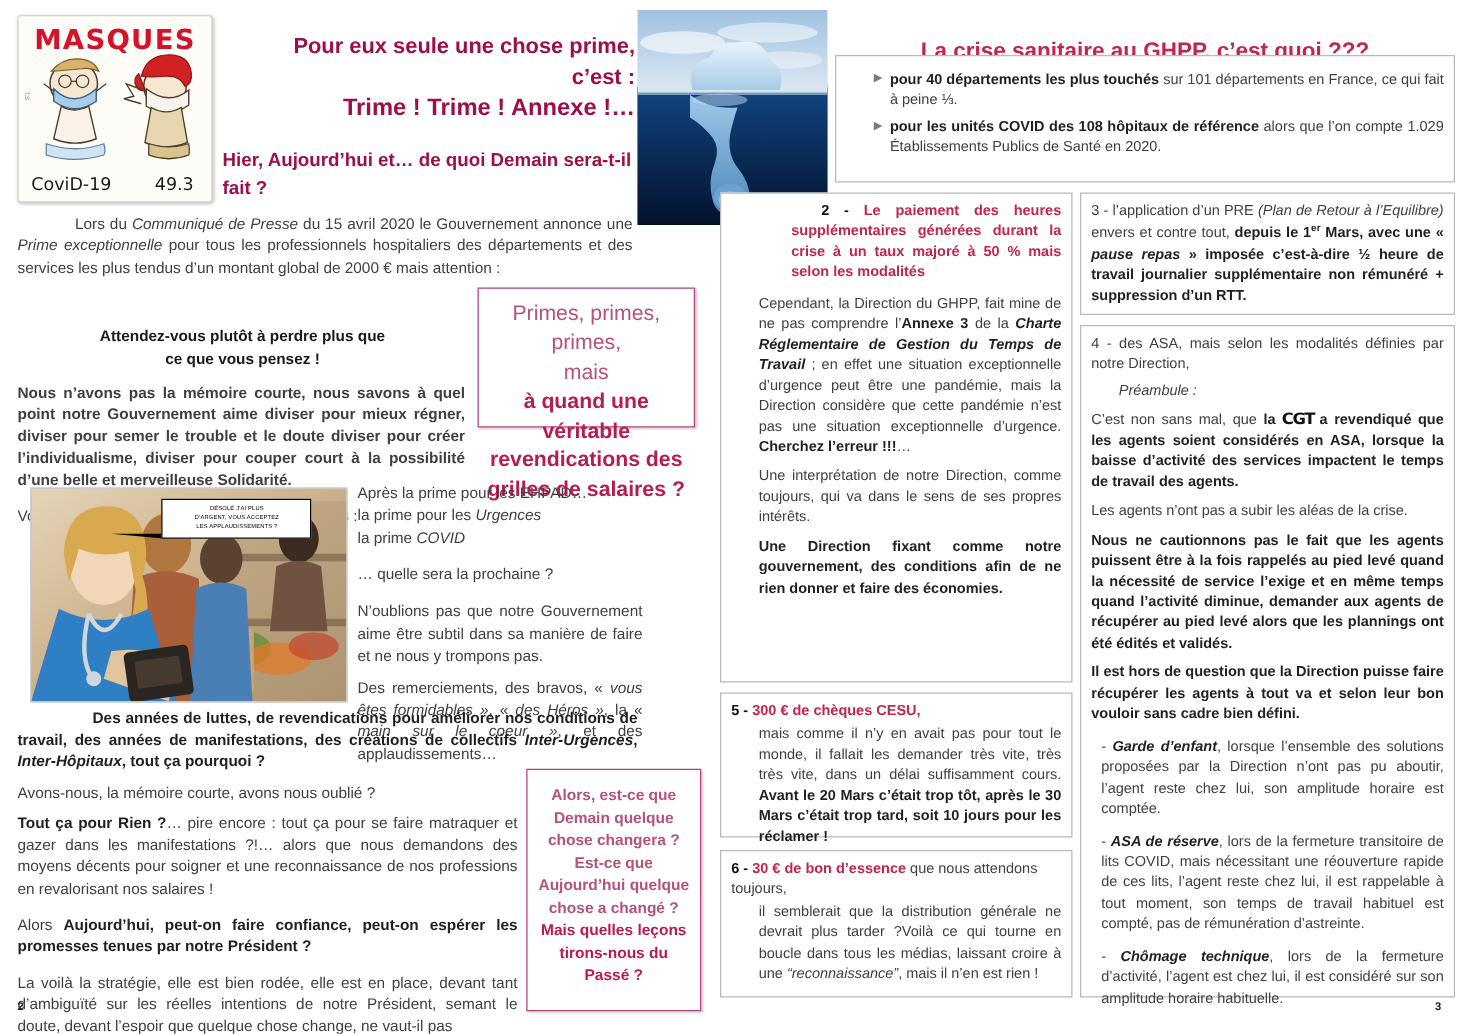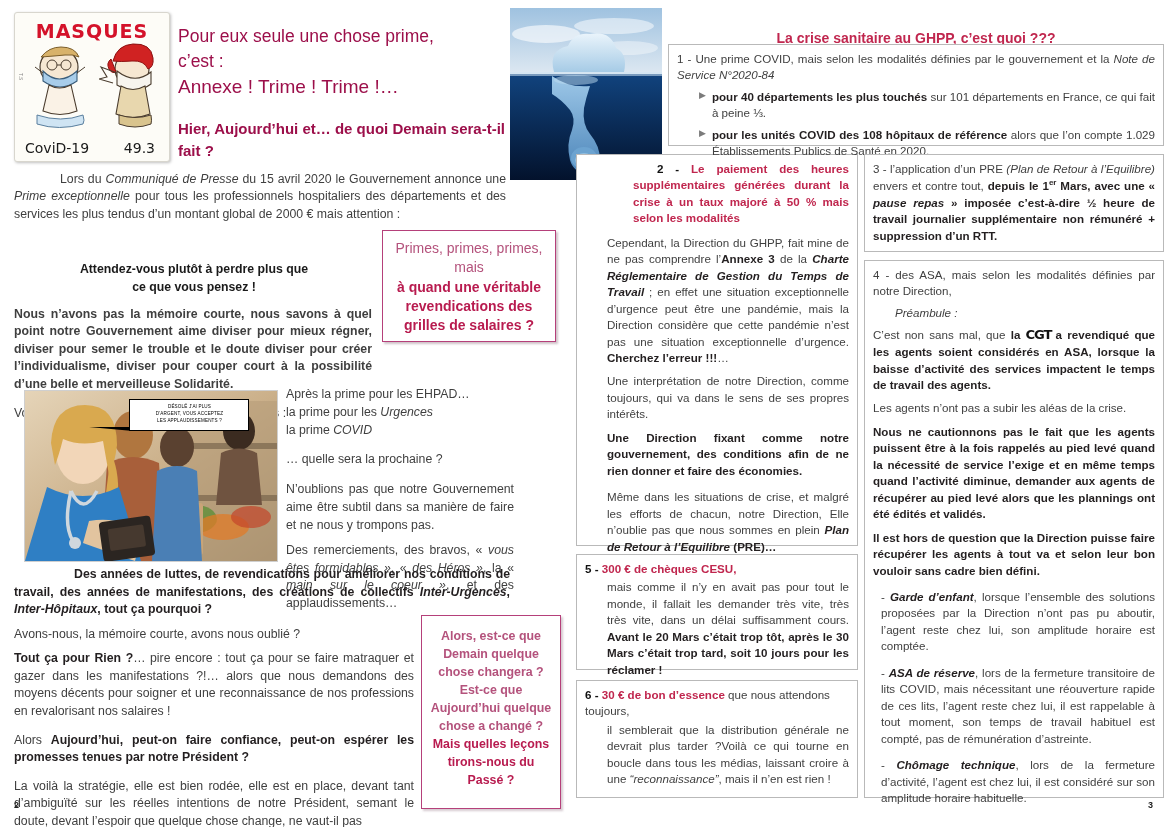--- a/index.html
+++ b/index.html
@@ -26,38 +26,38 @@
 
   .cartoon{
     position:absolute;left:4px;top:4px;width:154px;height:148px;
     background:#fdfcf7;border:1px solid #d8d6ce;border-radius:3px;
     box-shadow:1px 1px 3px rgba(0,0,0,.25);
     overflow:hidden;
   }
   .cartoon .ctitle{
     position:absolute;left:0;right:0;top:7px;text-align:center;
     color:#d4122a;font-family:"DejaVu Sans",sans-serif;font-weight:bold;
-    font-size:19px;letter-spacing:1px;
+    font-size:22px;letter-spacing:1px;
   }
   .cartoon .clabel{
     position:absolute;bottom:5px;color:#1a1a1a;
     font-family:"DejaVu Sans",sans-serif;font-size:14px;
   }
   .cartoon .clabel.l{left:10px;}
   .cartoon .clabel.r{right:14px;}
   .cartoon .side{
     position:absolute;left:3px;top:60px;font-size:5px;color:#888;
     writing-mode:vertical-rl;
   }
   .fig{position:absolute;}
 
   .headline{
     position:absolute;left:168px;top:16px;width:330px;
-    color:#9c0f4a;font-weight:normal;font-size:17.5px;line-height:1.42;
-    text-align:left;
+    color:#9c0f4a;font-weight:bold;font-size:17.5px;line-height:1.42;
+    text-align:right;
   }
   .sub-headline{
     position:absolute;left:168px;top:110px;width:330px;
     color:#9c0f4a;font-weight:bold;font-size:15px;line-height:1.45;
     text-align:left;
   }
 
   .body-text{
     position:absolute;left:4px;top:163px;width:498px;
     font-size:12.3px;line-height:1.42;color:#3f3f3f;
@@ -66,21 +66,21 @@
   .center-bold{
     text-align:center;font-weight:bold;color:#1a1a1a;
     font-size:12.3px;line-height:1.45;margin:9px 0 9px 0;
   }
 
   .primes-box{
     position:absolute;left:372px;top:222px;width:174px;height:112px;
     border:1px solid #c07; border-color:#b5407a;
     box-shadow:1.5px 1.5px 2px rgba(120,80,100,.35);
     text-align:center;color:#c0264e;
-    font-size:14px;line-height:1.38;
+    font-size:17px;line-height:1.38;
     padding:8px 6px 0 6px;box-sizing:border-box;background:#fff;
   }
   .primes-box .soft{color:#b4527c;font-weight:normal;}
   .primes-box .strong{font-weight:bold;color:#b81b4f;}
 
   .photo{
     position:absolute;left:14px;top:382px;width:252px;height:170px;
     border:1px solid #cfcfcf;overflow:hidden;background:#cdb79c;
   }
   .bubble{
@@ -133,21 +133,21 @@
     box-sizing:border-box;padding:6px 8px 6px 8px;
     font-size:11.6px;line-height:1.42;color:#3f3f3f;
   }
   .mbox .num{font-weight:bold;color:#111;}
   .mbox .ttl{color:#c0264e;font-weight:bold;text-align:center;}
   .mbox .inset{margin-left:22px;text-align:justify;}
 
   
   #right-col{position:absolute;left:864px;top:8px;width:300px;height:810px;}
   .rtitle{
-    color:#c0264e;font-weight:bold;font-size:14px;text-align:center;
+    color:#c0264e;font-weight:bold;font-size:18px;text-align:center;
     margin:10px 0 6px 0;
   }
   .rbox{
     border:1px solid #b9b9b9;background:#fff;box-sizing:border-box;
     padding:6px 8px;font-size:11.6px;line-height:1.42;color:#3f3f3f;
   }
   .bullet{display:flex;gap:6px;margin:5px 0 0 22px;text-align:justify;}
   .bullet .tri{color:#7b7b7b;font-size:9px;line-height:1.55;}
 
   .pagenum{
@@ -192,21 +192,21 @@
         <path d="M22 47 q12 7 24 0 l5 28 q-18 7 -34 0z" fill="#e8d7ae" stroke="#4a3c2e" stroke-width="1.1"></path>
         <path d="M20 76 q16 5 32 0 q1 6 0 9 q-16 6 -32 0z" fill="#d9c48e" stroke="#4a3c2e" stroke-width="1"></path>
       </svg>
       <div class="clabel l">CoviD-19</div>
       <div class="clabel r">49.3</div>
     </div>
 
     <div class="headline">
       <div>Pour eux seule une chose prime,</div>
       <div>c’est :</div>
-      <div style="font-size:19px;">Annexe ! Trime ! Trime !…</div>
+      <div style="font-size:19px;">Trime ! Trime ! Annexe !…</div>
     </div>
     <div class="sub-headline">Hier, Aujourd’hui et… de quoi Demain sera-t-il fait  ?</div>
 
     <div class="body-text">
       <p class="just indent" style="width:492px;">
         <span>Lors du </span><span class="i">Communiqué de Presse</span><span> du 15 avril 2020 le Gouvernement annonce une </span><span class="i">Prime exceptionnelle</span><span> pour tous les professionnels hospitaliers des départements et des services les plus tendus d’un montant global de 2000 € mais attention :</span>
       </p>
       <div class="center-bold" style="width:360px;margin-top:38px;">
         <div>Attendez-vous plutôt à perdre plus que</div>
         <div>ce que vous pensez !</div>
@@ -336,40 +336,38 @@
 
   <div id="mid-col">
 
     <div class="mbox" style="position:absolute;left:0;top:146px;width:282px;height:392px;">
       <div class="ttl just" style="text-align:justify;text-indent:24px;margin-left:48px;">
         <span class="num">2 - </span><span>Le paiement des heures supplémentaires générées durant la crise à un taux majoré à 50 % mais selon les modalités</span>
       </div>
       <p class="inset" style="margin-top:8px;"><span>Cependant, la Direction du GHPP, fait mine de ne pas comprendre l’</span><span class="b dark">Annexe 3</span><span> de la </span><span class="bi dark">Charte Réglementaire de Gestion du Temps de Travail</span><span> ; en effet une situation exceptionnelle d’urgence peut être une pandémie, mais la Direction considère que cette pandémie n’est pas une situation exceptionnelle d’urgence. </span><span class="b dark">Cherchez l’erreur !!!</span><span>…</span></p>
       <p class="inset">Une interprétation de notre Direction, comme toujours, qui va dans le sens de ses propres intérêts.</p>
       <p class="inset b dark" style="text-align:justify;">Une Direction fixant comme notre gouvernement, des conditions afin de ne rien donner et faire des économies.</p>
-      <p class="inset" style="margin-top:10px;"><span>Même dans les situations de crise, et malgré les efforts de chacun, notre Direction, Elle n’oublie pas que nous sommes en plein </span><span class="bi dark">Plan de Retour à l’Equilibre</span><span class="b dark"> (PRE)…</span></p>
     </div>
 
     <div class="mbox" style="position:absolute;left:0;top:546px;width:282px;height:116px;">
       <div><span class="num">5 - </span><span class="ttl">300 € de chèques CESU,</span></div>
       <p class="inset" style="margin-top:2px;"><span>mais comme il n’y en avait pas pour tout le monde, il fallait les demander très vite, très très vite, dans un délai suffisamment cours. </span><span class="b dark">Avant le 20 Mars c’était trop tôt, après le 30 Mars c’était trop tard, soit 10 jours pour les réclamer !</span></p>
     </div>
 
     <div class="mbox" style="position:absolute;left:0;top:672px;width:282px;height:118px;">
       <div><span class="num">6 - </span><span class="ttl">30 € de bon d’essence</span><span> que nous attendons toujours,</span></div>
       <p class="inset" style="margin-top:2px;"><span>il semblerait que la distribution générale ne devrait plus tarder ?Voilà ce qui tourne en boucle dans tous les médias, laissant croire à une </span><span class="i">“reconnaissance”</span><span>, mais il n’en est rien !</span></p>
     </div>
   </div>
 
   <div id="right-col">
 
     <div class="rtitle" style="position:absolute;left:-196px;top:12px;width:496px;">La crise sanitaire au GHPP, c’est quoi  ???</div>
 
     <div class="rbox" style="position:absolute;left:-196px;top:36px;width:496px;height:102px;">
-      <div class="just"><span class="num">1 - </span><span class="ttl">Une prime COVID, mais selon les modalités définies par le gouvernement et la </span><span class="ttl i">Note de Service N°2020-84</span></div>
       <div class="bullet">
         <span class="tri">▶</span>
         <span><span class="b dark">pour 40 départements les plus touchés</span><span> sur 101 départements en France, ce qui fait à peine ⅓.</span></span>
       </div>
       <div class="bullet">
         <span class="tri">▶</span>
         <span><span class="b dark">pour les unités COVID des 108 hôpitaux de référence</span><span> alors que l’on compte 1.029 Établissements Publics de Santé en 2020.</span></span>
       </div>
     </div>
 

